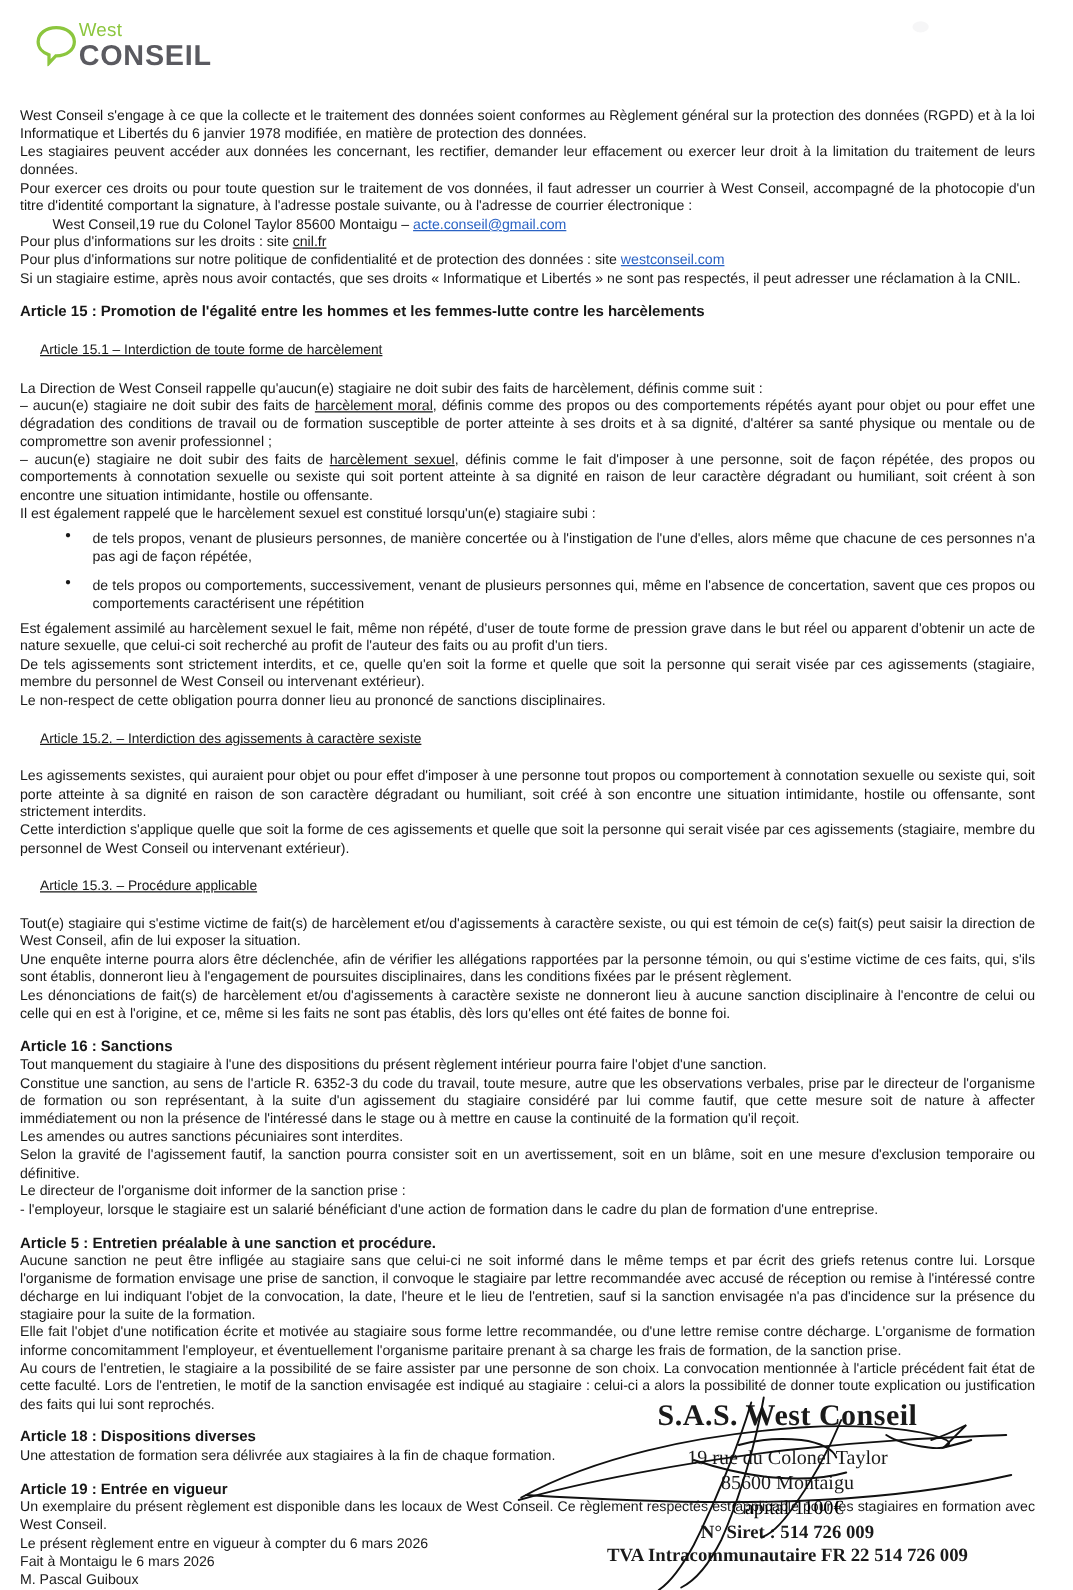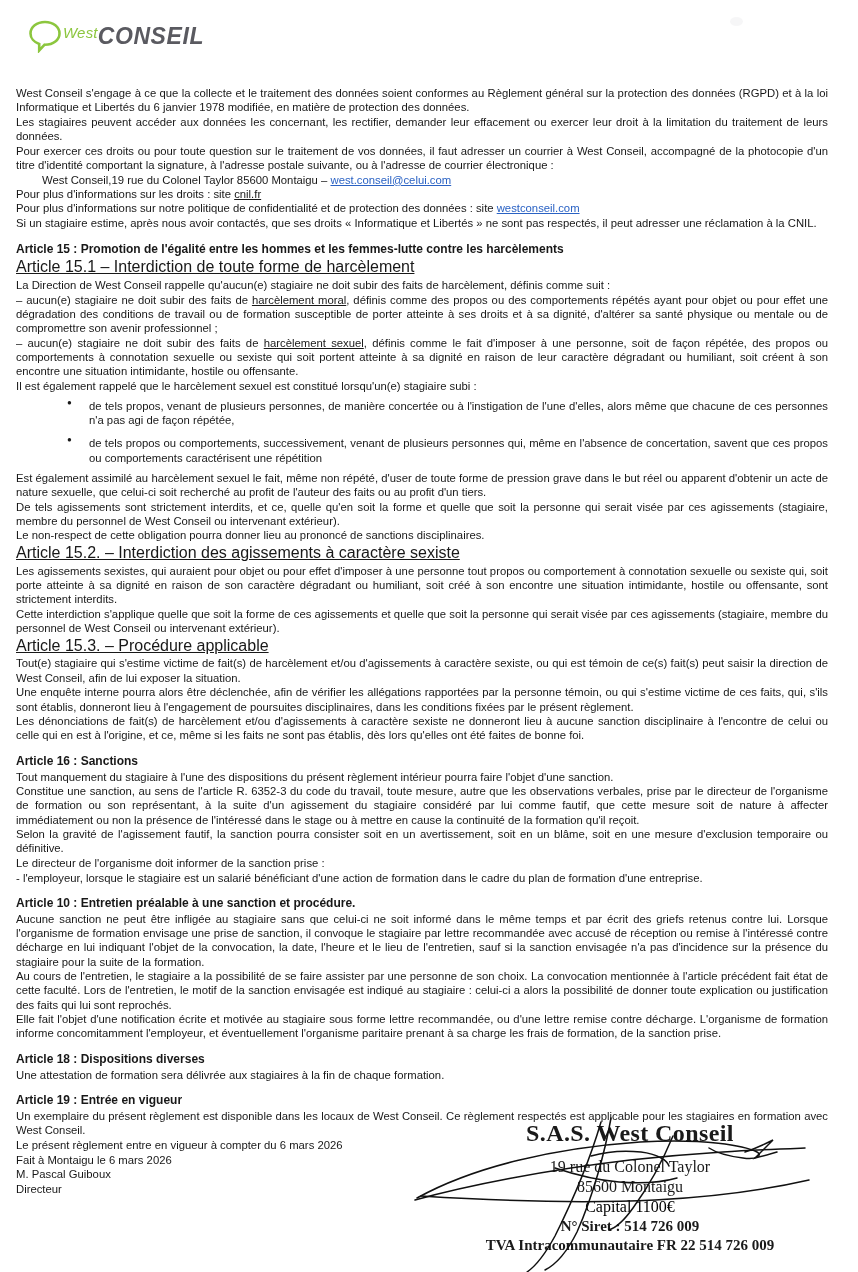--- a/index.html
+++ b/index.html
@@ -32,24 +32,23 @@
   }
   .logo-mark {
     width: 34px;
     height: 34px;
     position: relative;
     flex: 0 0 auto;
   }
   .logo-mark svg { display: block; }
   .logo-words {
     display: flex;
-    flex-direction: row;
+    flex-direction: column;
     line-height: 1;
     margin-left: -3px;
-    font-style: italic;
   }
   .logo-word-top {
     font-size: 15px;
     color: #8cc63e;
     letter-spacing: .2px;
     margin-bottom: 1px;
     font-weight: 400;
   }
   .logo-word-bottom {
     font-size: 23px;
@@ -83,23 +82,23 @@
     text-align: justify;
   }
   .p.nojust { text-align: left; }
   .h {
     margin: 0;
     font-weight: bold;
     font-size: 12px;
     line-height: 1.3;
   }
   .sub {
-    margin: 0;
+    margin: 16px;
     text-decoration: underline;
-    font-size: 16px;
+    font-size: 11px;
     line-height: 1.3;
   }
   .gap { height: 11px; }
   u.inline { text-decoration: underline; }
   .link {
     color: #2a62c4;
     text-decoration: underline;
   }
   .dash-item {
     margin: 0 0 0 0;
@@ -108,21 +107,21 @@
     text-align: left;
   }
   .dash-item .dash { display: inline-block; width: 26px; }
   ul.bullets {
     margin: 6px 0 6px 0;
     padding: 0 0 0 58px;
     list-style: none;
   }
   ul.bullets li {
     position: relative;
-    margin: 0 0 9px 15px;
+    margin: 0 0 9px 0;
     text-align: justify;
     padding-left: 0;
   }
   ul.bullets li:last-child { margin-bottom: 2px; }
   ul.bullets li::before {
     content: "\25CF";
     position: absolute;
     left: -22px;
     top: -1px;
     font-size: 8px;
@@ -177,21 +176,21 @@
       <span class="logo-word-bottom">CONSEIL</span>
     </div>
   </div>
   <div class="scan-speck"></div>
 
   <div class="doc">
 
     <p class="p">West Conseil s'engage à ce que la collecte et le traitement des données soient conformes au Règlement général sur la protection des données (RGPD) et à la loi Informatique et Libertés du 6 janvier 1978 modifiée, en matière de protection des données.</p>
     <p class="p">Les stagiaires peuvent accéder aux données les concernant, les rectifier, demander leur effacement ou exercer leur droit à la limitation du traitement de leurs données.</p>
     <p class="p">Pour exercer ces droits ou pour toute question sur le traitement de vos données, il faut adresser un courrier à West Conseil, accompagné de la photocopie d'un titre d'identité comportant la signature, à l'adresse postale suivante, ou à l'adresse de courrier électronique :</p>
-    <p class="dash-item"><span class="dash">-</span><span>West Conseil,19 rue du Colonel Taylor 85600 Montaigu – </span><a class="link" href="#">west.conseil@celui.com</a></p>
+    <p class="dash-item"><span class="dash">-</span><span>West Conseil,19 rue du Colonel Taylor 85600 Montaigu – </span><a class="link" href="#">acte.conseil@gmail.com</a></p>
     <p class="p nojust"><span>Pour plus d'informations sur les droits : site </span><u class="inline">cnil.fr</u></p>
     <p class="p nojust"><span>Pour plus d'informations sur notre politique de confidentialité et de protection des données : site </span><a class="link" href="#">westconseil.com</a></p>
     <p class="p">Si un stagiaire estime, après nous avoir contactés, que ses droits « Informatique et Libertés » ne sont pas respectés, il peut adresser une réclamation à la CNIL.</p>
 
     <div class="gap"></div>
 
     <p class="h">Article 15 : Promotion de l'égalité entre les hommes et les femmes-lutte contre les harcèlements</p>
     <p class="sub">Article 15.1 – Interdiction de toute forme de harcèlement</p>
     <p class="p nojust">La Direction de West Conseil rappelle qu'aucun(e) stagiaire ne doit subir des faits de harcèlement, définis comme suit :</p>
     <p class="p"><span>– aucun(e) stagiaire ne doit subir des faits de </span><u class="inline">harcèlement moral</u><span>, définis comme des propos ou des comportements répétés ayant pour objet ou pour effet une dégradation des conditions de travail ou de formation susceptible de porter atteinte à ses droits et à sa dignité, d'altérer sa santé physique ou mentale ou de compromettre son avenir professionnel ;</span></p>
@@ -210,30 +209,31 @@
     <p class="sub">Article 15.3. – Procédure applicable</p>
     <p class="p">Tout(e) stagiaire qui s'estime victime de fait(s) de harcèlement et/ou d'agissements à caractère sexiste, ou qui est témoin de ce(s) fait(s) peut saisir la direction de West Conseil, afin de lui exposer la situation.</p>
     <p class="p">Une enquête interne pourra alors être déclenchée, afin de vérifier les allégations rapportées par la personne témoin, ou qui s'estime victime de ces faits, qui, s'ils sont établis, donneront lieu à l'engagement de poursuites disciplinaires, dans les conditions fixées par le présent règlement.</p>
     <p class="p">Les dénonciations de fait(s) de harcèlement et/ou d'agissements à caractère sexiste ne donneront lieu à aucune sanction disciplinaire à l'encontre de celui ou celle qui en est à l'origine, et ce, même si les faits ne sont pas établis, dès lors qu'elles ont été faites de bonne foi.</p>
 
     <div class="gap"></div>
 
     <p class="h">Article 16 : Sanctions</p>
     <p class="p nojust">Tout manquement du stagiaire à l'une des dispositions du présent règlement intérieur pourra faire l'objet d'une sanction.</p>
     <p class="p">Constitue une sanction, au sens de l'article R. 6352-3 du code du travail, toute mesure, autre que les observations verbales, prise par le directeur de l'organisme de formation ou son représentant, à la suite d'un agissement du stagiaire considéré par lui comme fautif, que cette mesure soit de nature à affecter immédiatement ou non la présence de l'intéressé dans le stage ou à mettre en cause la continuité de la formation qu'il reçoit.</p>
+    <p class="p nojust">Les amendes ou autres sanctions pécuniaires sont interdites.</p>
     <p class="p">Selon la gravité de l'agissement fautif, la sanction pourra consister soit en un avertissement, soit en un blâme, soit en une mesure d'exclusion temporaire ou définitive.</p>
     <p class="p nojust">Le directeur de l'organisme doit informer de la sanction prise :</p>
     <p class="p nojust">- l'employeur, lorsque le stagiaire est un salarié bénéficiant d'une action de formation dans le cadre du plan de formation d'une entreprise.</p>
 
     <div class="gap"></div>
 
-    <p class="h">Article 10 : Entretien préalable à une sanction et procédure.</p>
+    <p class="h">Article 5 : Entretien préalable à une sanction et procédure.</p>
     <p class="p">Aucune sanction ne peut être infligée au stagiaire sans que celui-ci ne soit informé dans le même temps et par écrit des griefs retenus contre lui. Lorsque l'organisme de formation envisage une prise de sanction, il convoque le stagiaire par lettre recommandée avec accusé de réception ou remise à l'intéressé contre décharge en lui indiquant l'objet de la convocation, la date, l'heure et le lieu de l'entretien, sauf si la sanction envisagée n'a pas d'incidence sur la présence du stagiaire pour la suite de la formation.</p>
+    <p class="p">Elle fait l'objet d'une notification écrite et motivée au stagiaire sous forme lettre recommandée, ou d'une lettre remise contre décharge. L'organisme de formation informe concomitamment l'employeur, et éventuellement l'organisme paritaire prenant à sa charge les frais de formation, de la sanction prise.</p>
     <p class="p">Au cours de l'entretien, le stagiaire a la possibilité de se faire assister par une personne de son choix. La convocation mentionnée à l'article précédent fait état de cette faculté. Lors de l'entretien, le motif de la sanction envisagée est indiqué au stagiaire : celui-ci a alors la possibilité de donner toute explication ou justification des faits qui lui sont reprochés.</p>
-    <p class="p">Elle fait l'objet d'une notification écrite et motivée au stagiaire sous forme lettre recommandée, ou d'une lettre remise contre décharge. L'organisme de formation informe concomitamment l'employeur, et éventuellement l'organisme paritaire prenant à sa charge les frais de formation, de la sanction prise.</p>
 
     <div class="gap"></div>
 
     <p class="h">Article 18 : Dispositions diverses</p>
     <p class="p nojust">Une attestation de formation sera délivrée aux stagiaires à la fin de chaque formation.</p>
 
     <div class="gap"></div>
 
     <p class="h">Article 19 : Entrée en vigueur</p>
     <p class="p">Un exemplaire du présent règlement est disponible dans les locaux de West Conseil. Ce règlement respectés est applicable pour les stagiaires en formation avec West Conseil.</p>

